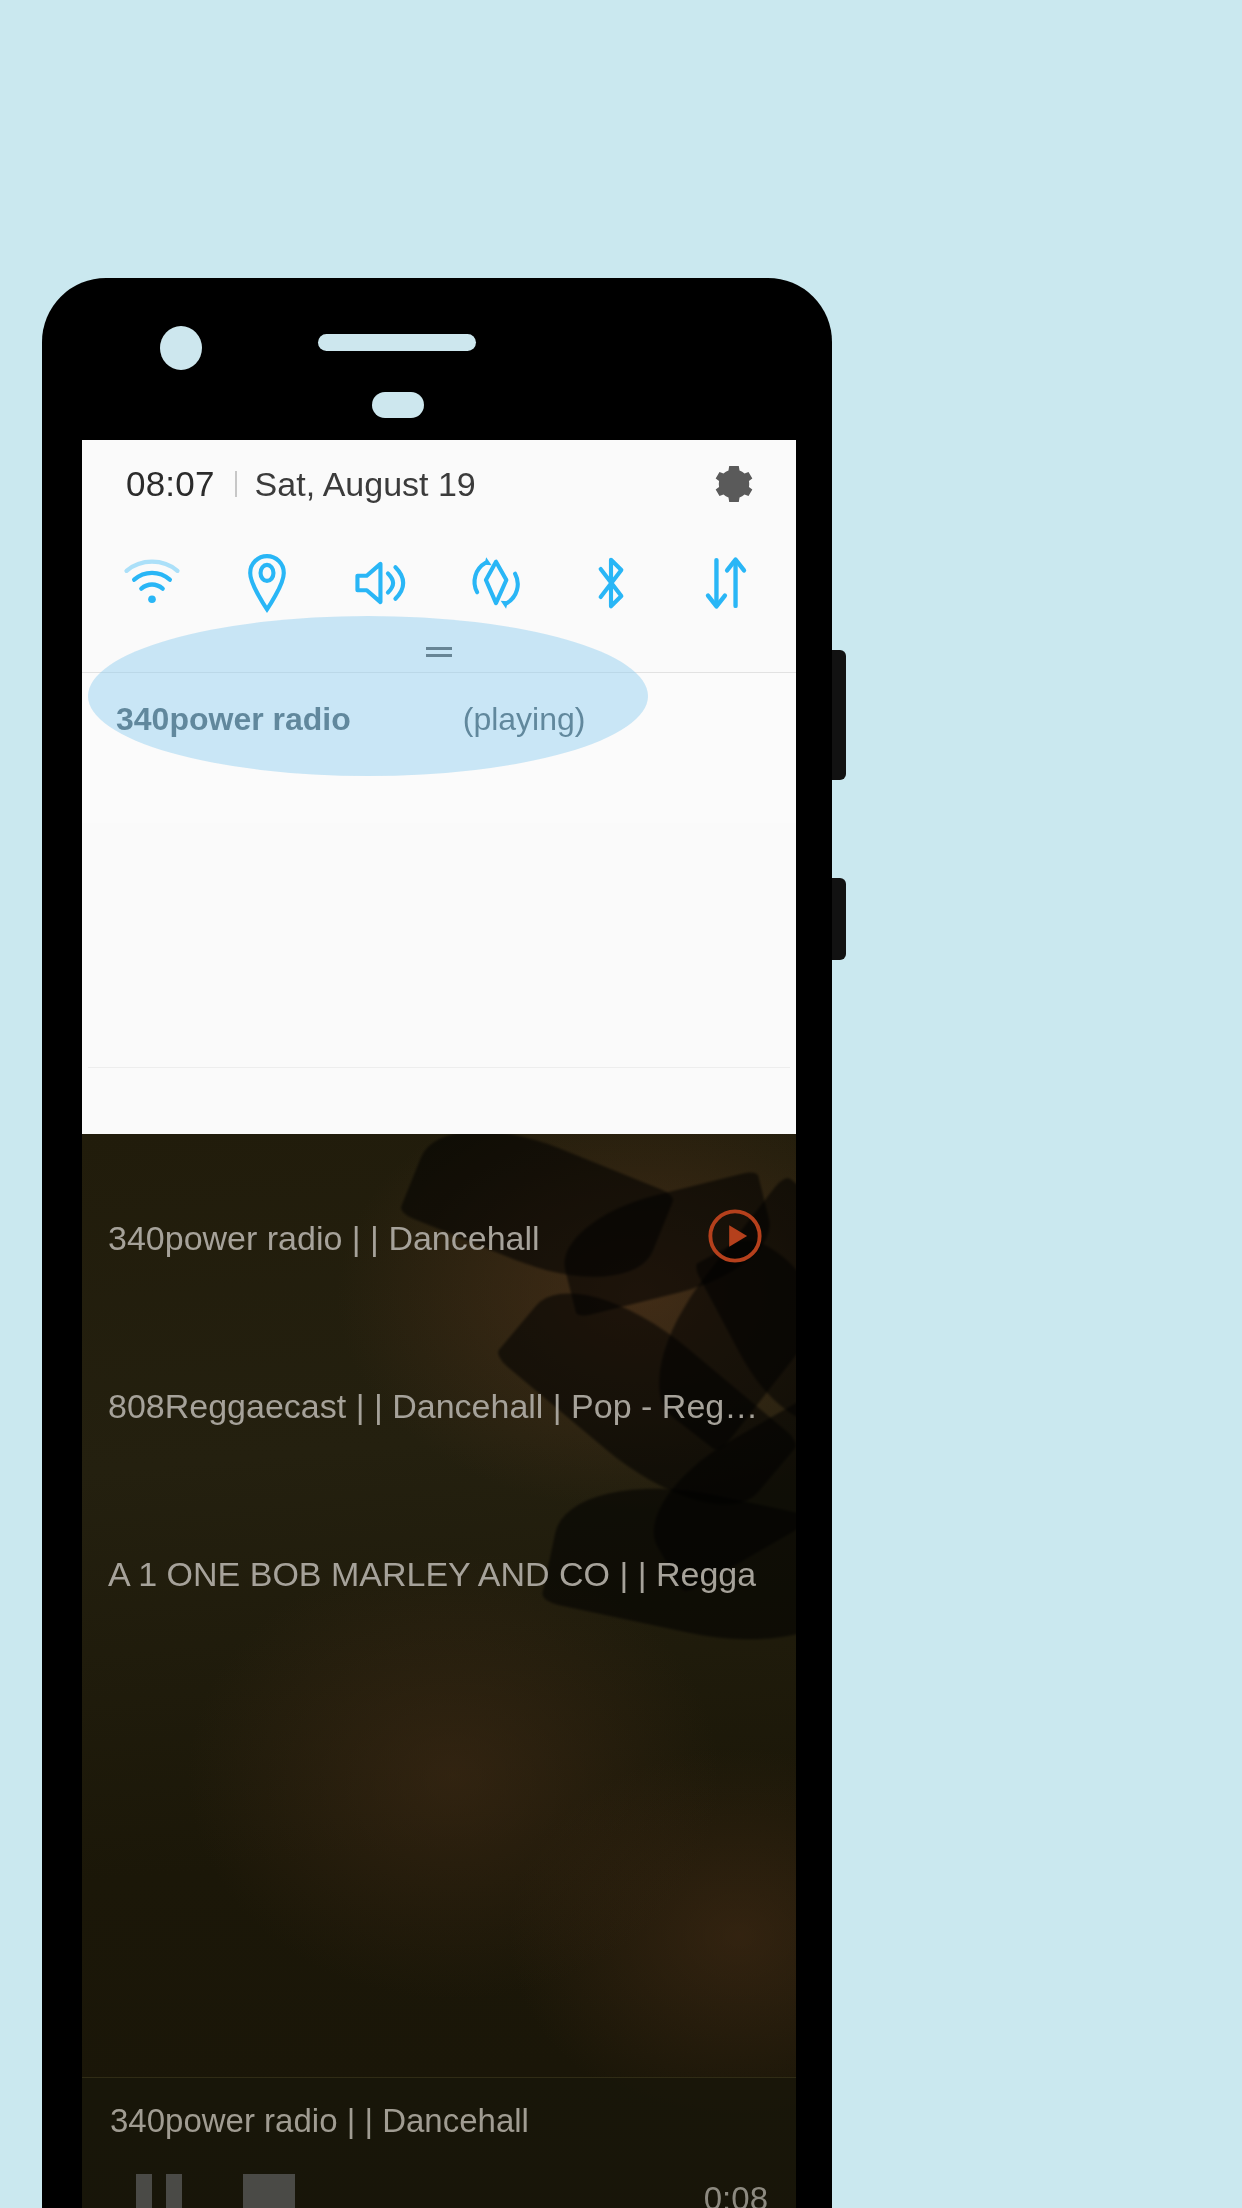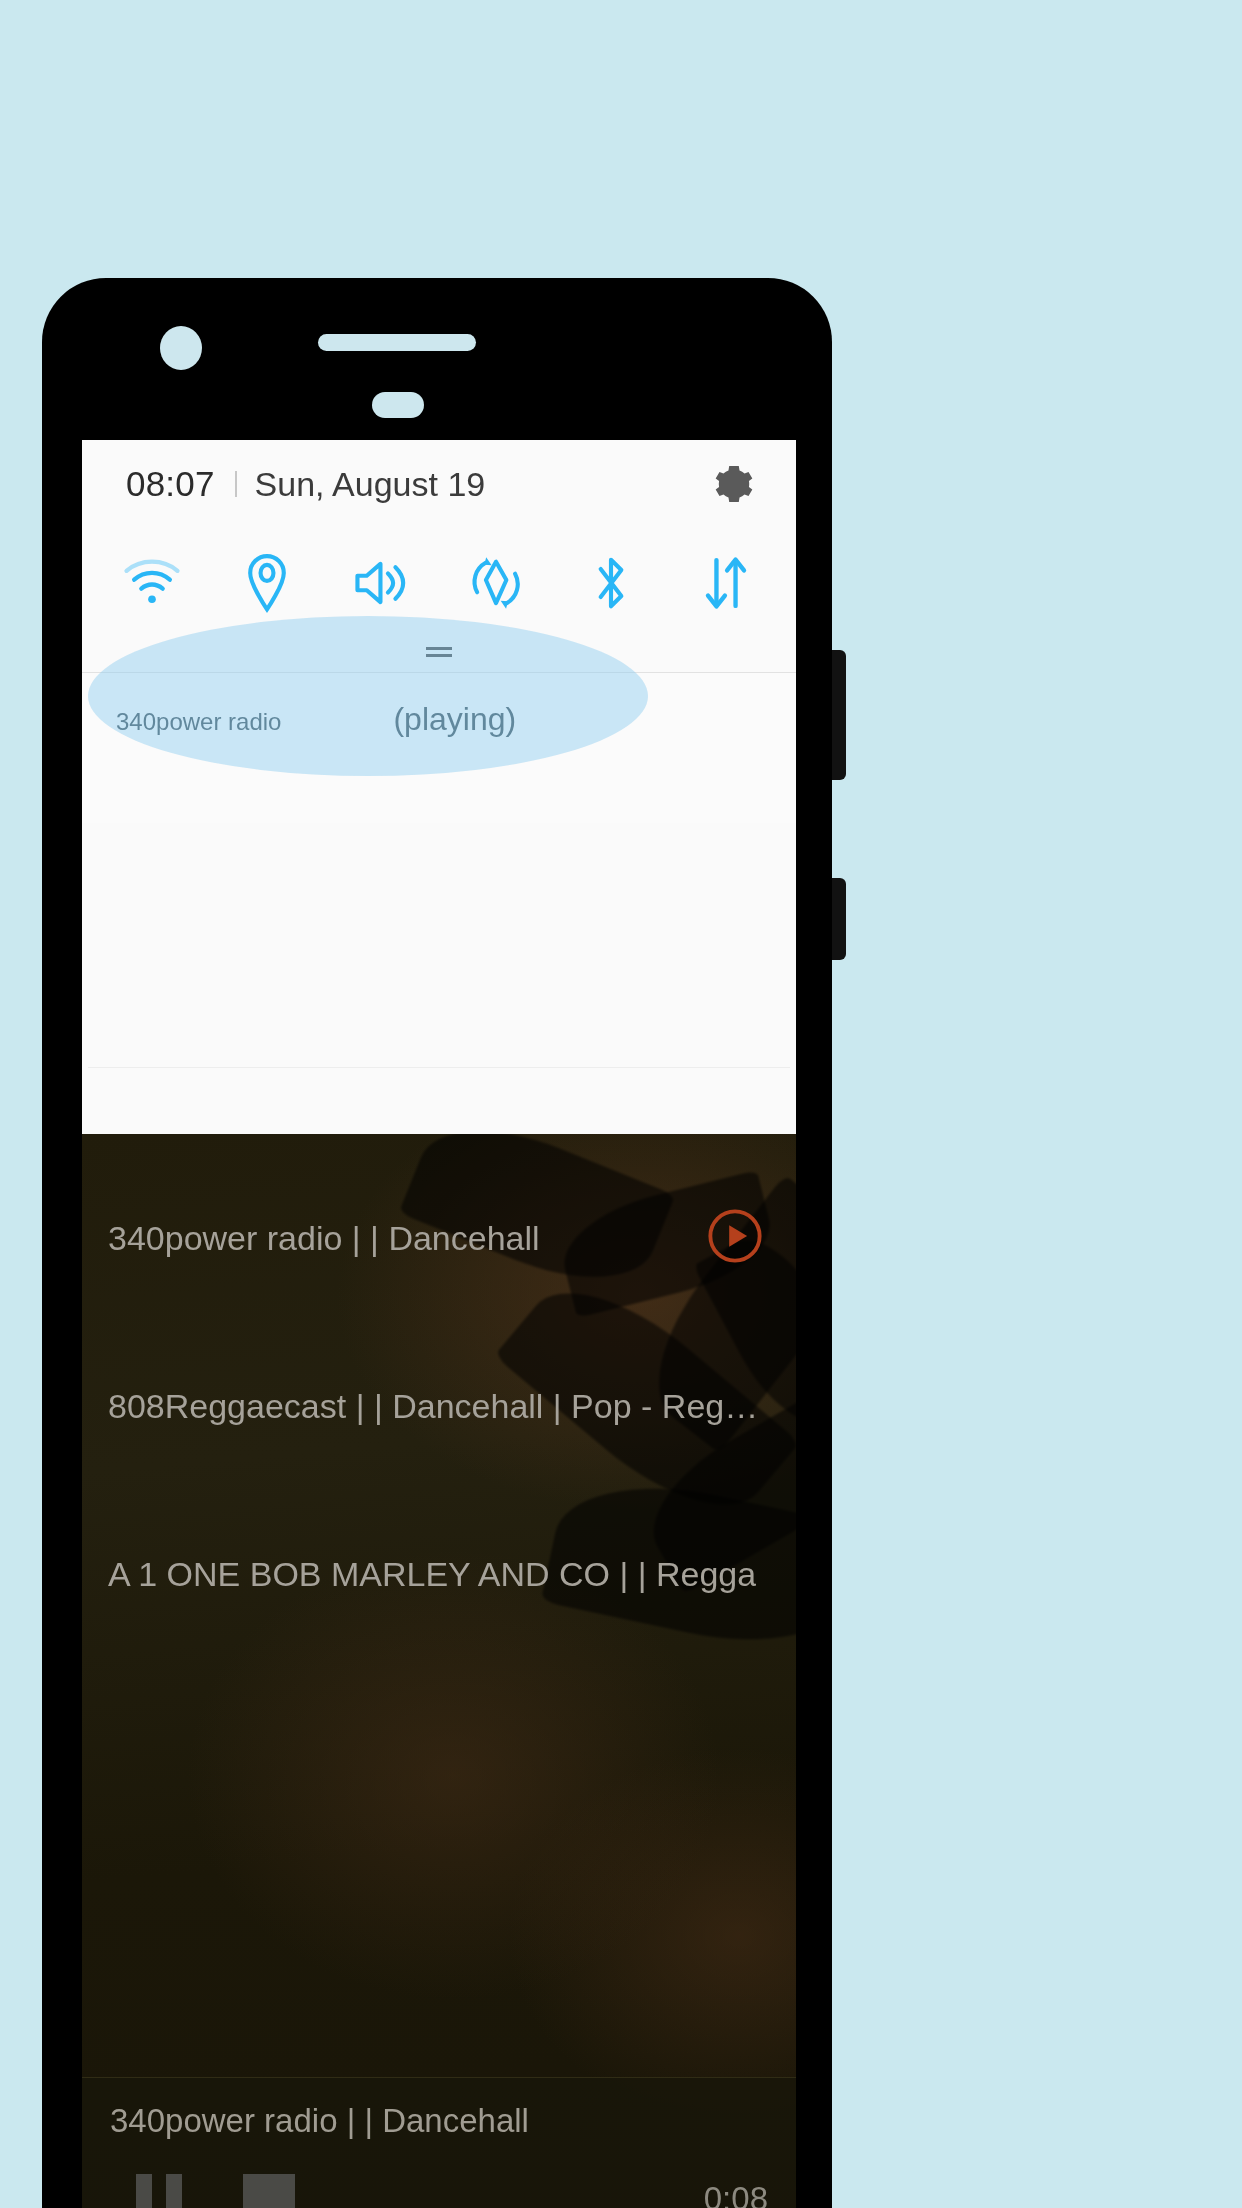--- a/index.html
+++ b/index.html
@@ -164,21 +164,21 @@
   }
   .notif-title {
     font-size: 36px; color: #2c3d44;
     margin-top: 10px;
   }
   .notif-sub-row {
     display: flex; align-items: baseline;
     margin-top: 8px;
   }
   .notif-sub {
-    font-size: 24px; color: #3f5159;
+    font-size: 32px; color: #3f5159; font-weight: bold;
   }
   .notif-state {
     font-size: 32px; color: #3f5159;
     margin-left: 112px;
   }
 
   
   .ellipse {
     position: absolute;
     left: 6px; top: 176px;
@@ -318,21 +318,21 @@
     <div class="btn-side b1"></div>
     <div class="btn-side b2"></div>
 
     <div class="screen">
 
       <div class="shade">
 
         <div class="shade-header">
           <span class="clock">08:07</span>
           <span class="sep-bar"></span>
-          <span class="date">Sun, August 19</span>
+          <span class="date">Sat, August 19</span>
           <span class="gear-wrap">
             <svg width="48" height="48" viewBox="0 0 24 24" aria-hidden="true">
               <path fill="#5a5a5a" d="M12 8.2a3.8 3.8 0 1 0 0 7.6 3.8 3.8 0 0 0 0-7.6zm0 5.6a1.8 1.8 0 1 1 0-3.6 1.8 1.8 0 0 1 0 3.6z"></path>
               <path fill="#5a5a5a" d="M19.6 12c0-.5-.05-1-.14-1.45l1.7-1.3-1.9-3.3-2 .8a7.6 7.6 0 0 0-2.5-1.45L14.4 3h-4.8l-.36 2.3a7.6 7.6 0 0 0-2.5 1.45l-2-.8-1.9 3.3 1.7 1.3a7.9 7.9 0 0 0 0 2.9l-1.7 1.3 1.9 3.3 2-.8a7.6 7.6 0 0 0 2.5 1.45L9.6 21h4.8l.36-2.3a7.6 7.6 0 0 0 2.5-1.45l2 .8 1.9-3.3-1.7-1.3c.09-.45.14-.95.14-1.45z"></path>
             </svg>
           </span>
         </div>
 
         <div class="qs-row">
           <span class="qs-icon">

